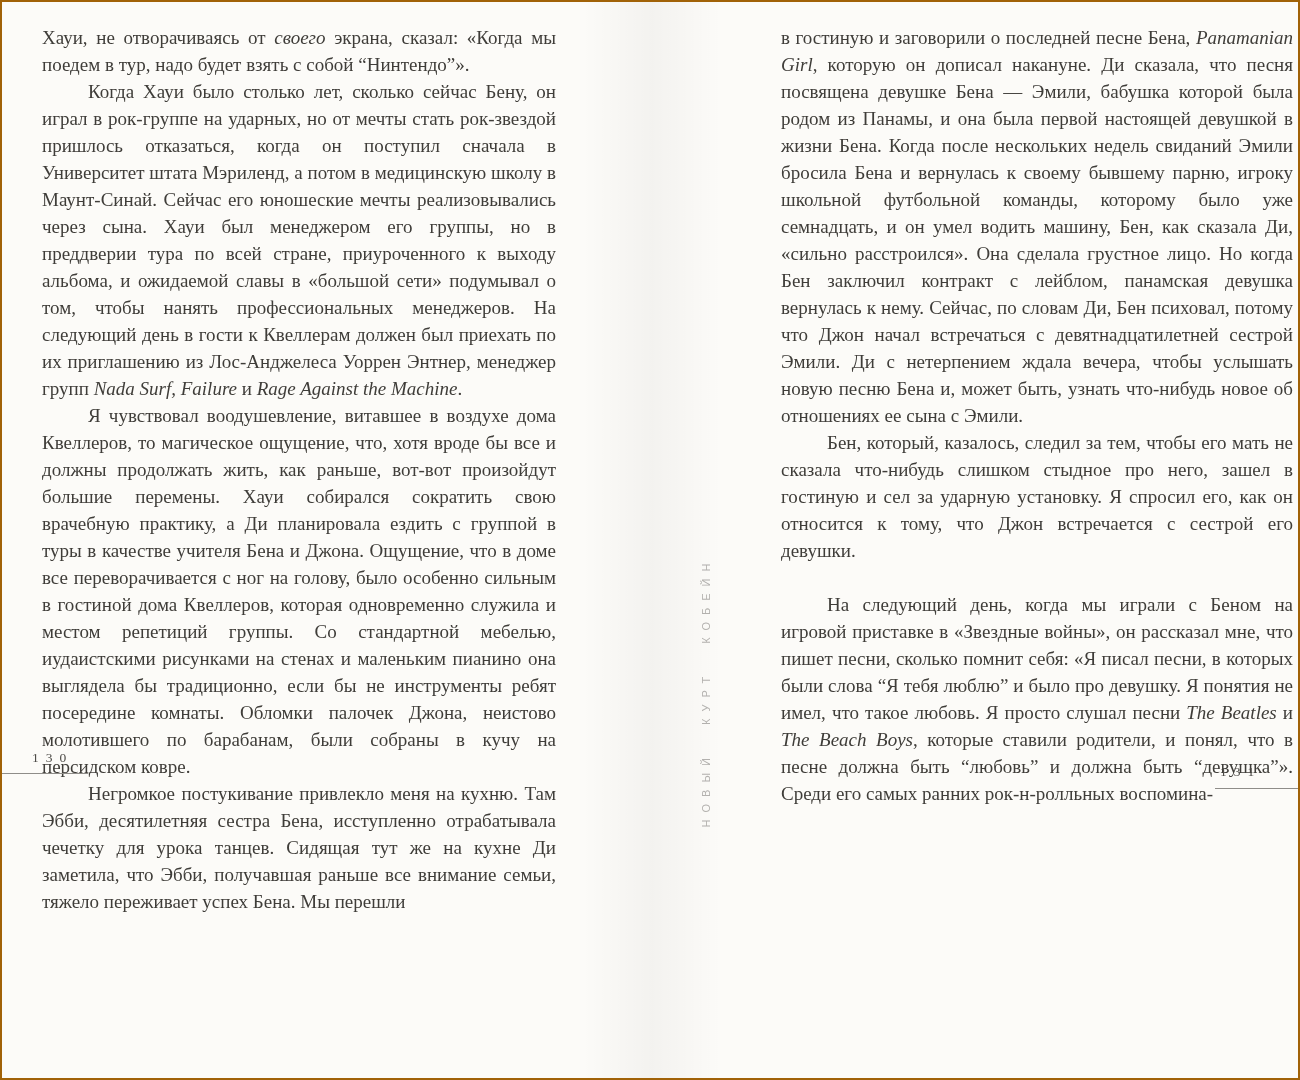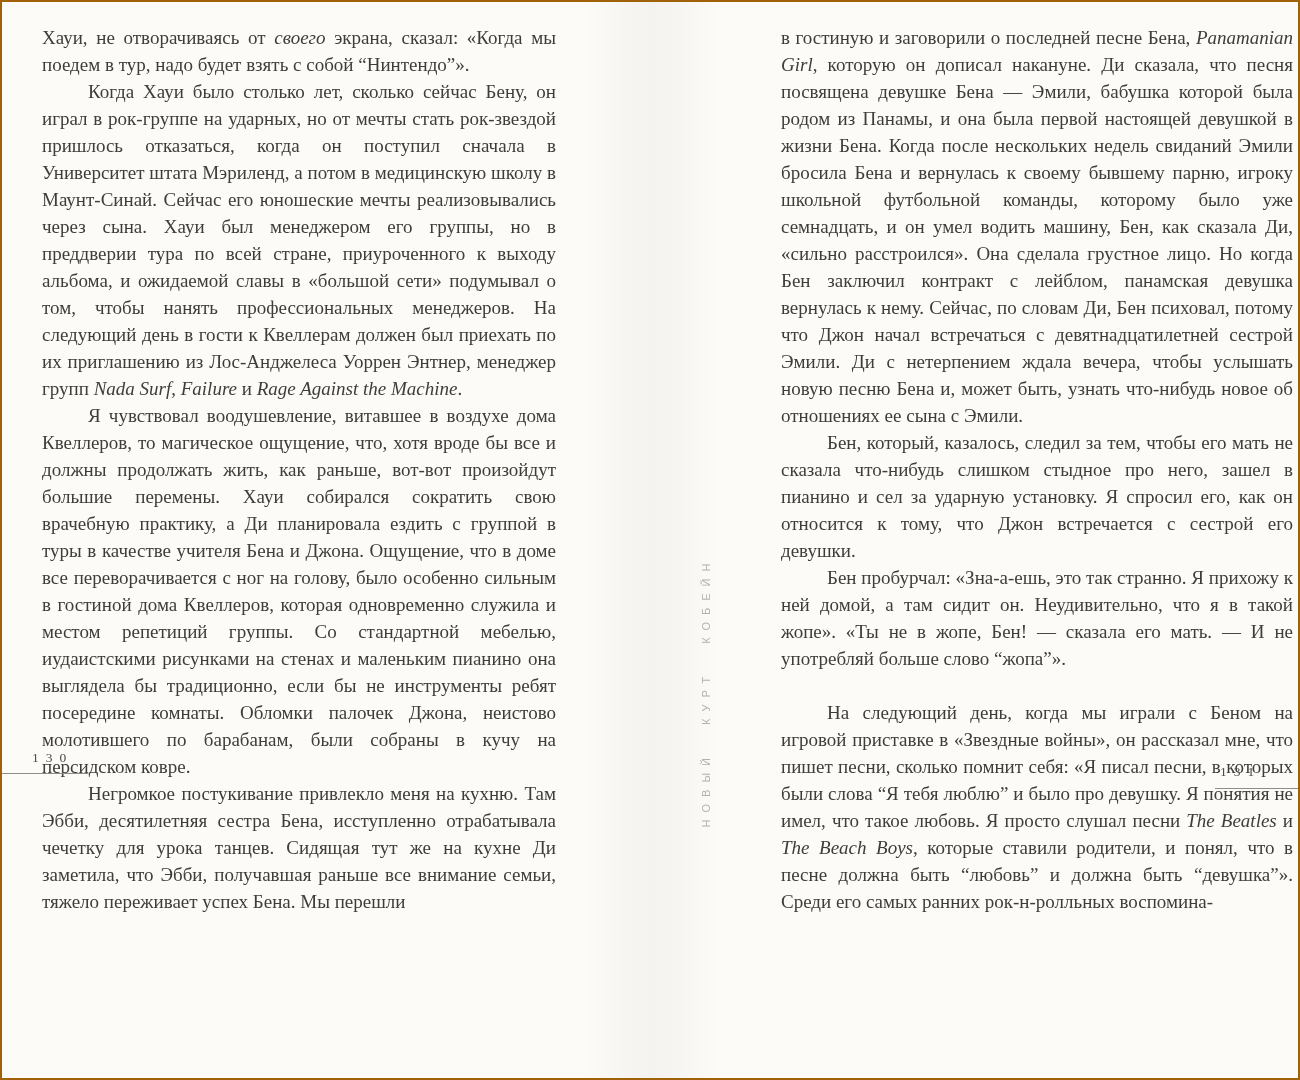--- a/index.html
+++ b/index.html
@@ -75,22 +75,21 @@
 
   <div class="page-text left">
       <p><span>Хауи, не отворачиваясь от </span><em>своего</em><span> экрана, сказал: «Когда мы поедем в тур, надо будет взять с собой “Нинтендо”».</span></p>
       <p class="indent"><span>Когда Хауи было столько лет, сколько сейчас Бену, он играл в рок-группе на ударных, но от мечты стать рок-звездой пришлось отказаться, когда он поступил сначала в Университет штата Мэриленд, а потом в медицинскую школу в Маунт-Синай. Сейчас его юношеские мечты реализовывались через сына. Хауи был менеджером его группы, но в преддверии тура по всей стране, приуроченного к выходу альбома, и ожидаемой славы в «большой сети» подумывал о том, чтобы нанять профессиональных менеджеров. На следующий день в гости к Квеллерам должен был приехать по их приглашению из Лос-Анджелеса Уоррен Энтнер, менеджер групп </span><em>Nada Surf, Failure</em><span> и </span><em>Rage Against the Machine</em><span>.</span></p>
       <p class="indent"><span>Я чувствовал воодушевление, витавшее в воздухе дома Квеллеров, то магическое ощущение, что, хотя вроде бы все и должны продолжать жить, как раньше, вот-вот произойдут большие перемены. Хауи собирался сократить свою врачебную практику, а Ди планировала ездить с группой в туры в качестве учителя Бена и Джона. Ощущение, что в доме все переворачивается с ног на голову, было особенно сильным в гостиной дома Квеллеров, которая одновременно служила и местом репетиций группы. Со стандартной мебелью, иудаистскими рисунками на стенах и маленьким пианино она выглядела бы традиционно, если бы не инструменты ребят посередине комнаты. Обломки палочек Джона, неистово молотившего по барабанам, были собраны в кучу на персидском ковре.</span></p>
       <p class="indent"><span>Негромкое постукивание привлекло меня на кухню. Там Эбби, десятилетняя сестра Бена, исступленно отрабатывала чечетку для урока танцев. Сидящая тут же на кухне Ди заметила, что Эбби, получавшая раньше все внимание семьи, тяжело переживает успех Бена. Мы перешли</span></p>
     </div>
 
   <div class="page-text right">
       <p><span>в гостиную и заговорили о последней песне Бена, </span><em>Panamanian Girl</em><span>, которую он дописал накануне. Ди сказала, что песня посвящена девушке Бена — Эмили, бабушка которой была родом из Панамы, и она была первой настоящей девушкой в жизни Бена. Когда после нескольких недель свиданий Эмили бросила Бена и вернулась к своему бывшему парню, игроку школьной футбольной команды, которому было уже семнадцать, и он умел водить машину, Бен, как сказала Ди, «сильно расстроился». Она сделала грустное лицо. Но когда Бен заключил контракт с лейблом, панамская девушка вернулась к нему. Сейчас, по словам Ди, Бен психовал, потому что Джон начал встречаться с девятнадцатилетней сестрой Эмили. Ди с нетерпением ждала вечера, чтобы услышать новую песню Бена и, может быть, узнать что-нибудь новое об отношениях ее сына с Эмили.</span></p>
-      <p class="indent"><span>Бен, который, казалось, следил за тем, чтобы его мать не сказала что-нибудь слишком стыдное про него, зашел в пианино и сел за ударную установку. Я спросил его, как он относится к тому, что Джон встречается с сестрой его девушки.</span></p>
-      <p class="indent"><span>Бен пробурчал: «Зна-а-ешь, это так странно. Я прихожу к ней домой, а там сидит он. Неудивительно, что я в такой жопе». «Ты не в жопе, Бен! — сказала его мать. — И не употребляй больше слово “жопа”».</span></p>
+      <p class="indent"><span>Бен, который, казалось, следил за тем, чтобы его мать не сказала что-нибудь слишком стыдное про него, зашел в гостиную и сел за ударную установку. Я спросил его, как он относится к тому, что Джон встречается с сестрой его девушки.</span></p>
       <p class="indent space-before"><span>На следующий день, когда мы играли с Беном на игровой приставке в «Звездные войны», он рассказал мне, что пишет песни, сколько помнит себя: «Я писал песни, в которых были слова “Я тебя люблю” и было про девушку. Я понятия не имел, что такое любовь. Я просто слушал песни </span><em>The Beatles</em><span> и </span><em>The Beach Boys</em><span>, которые ставили родители, и понял, что в песне должна быть “любовь” и должна быть “девушка”». Среди его самых ранних рок-н-ролльных воспомина-</span></p>
     </div>
 
   <div class="gutter-title">НОВЫЙ КУРТ КОБЕЙН</div>
 
   <div class="pagenum left">130</div>
   <div class="margin-rule left"></div>
 
   <div class="pagenum right">131</div>
   <div class="margin-rule right"></div>

